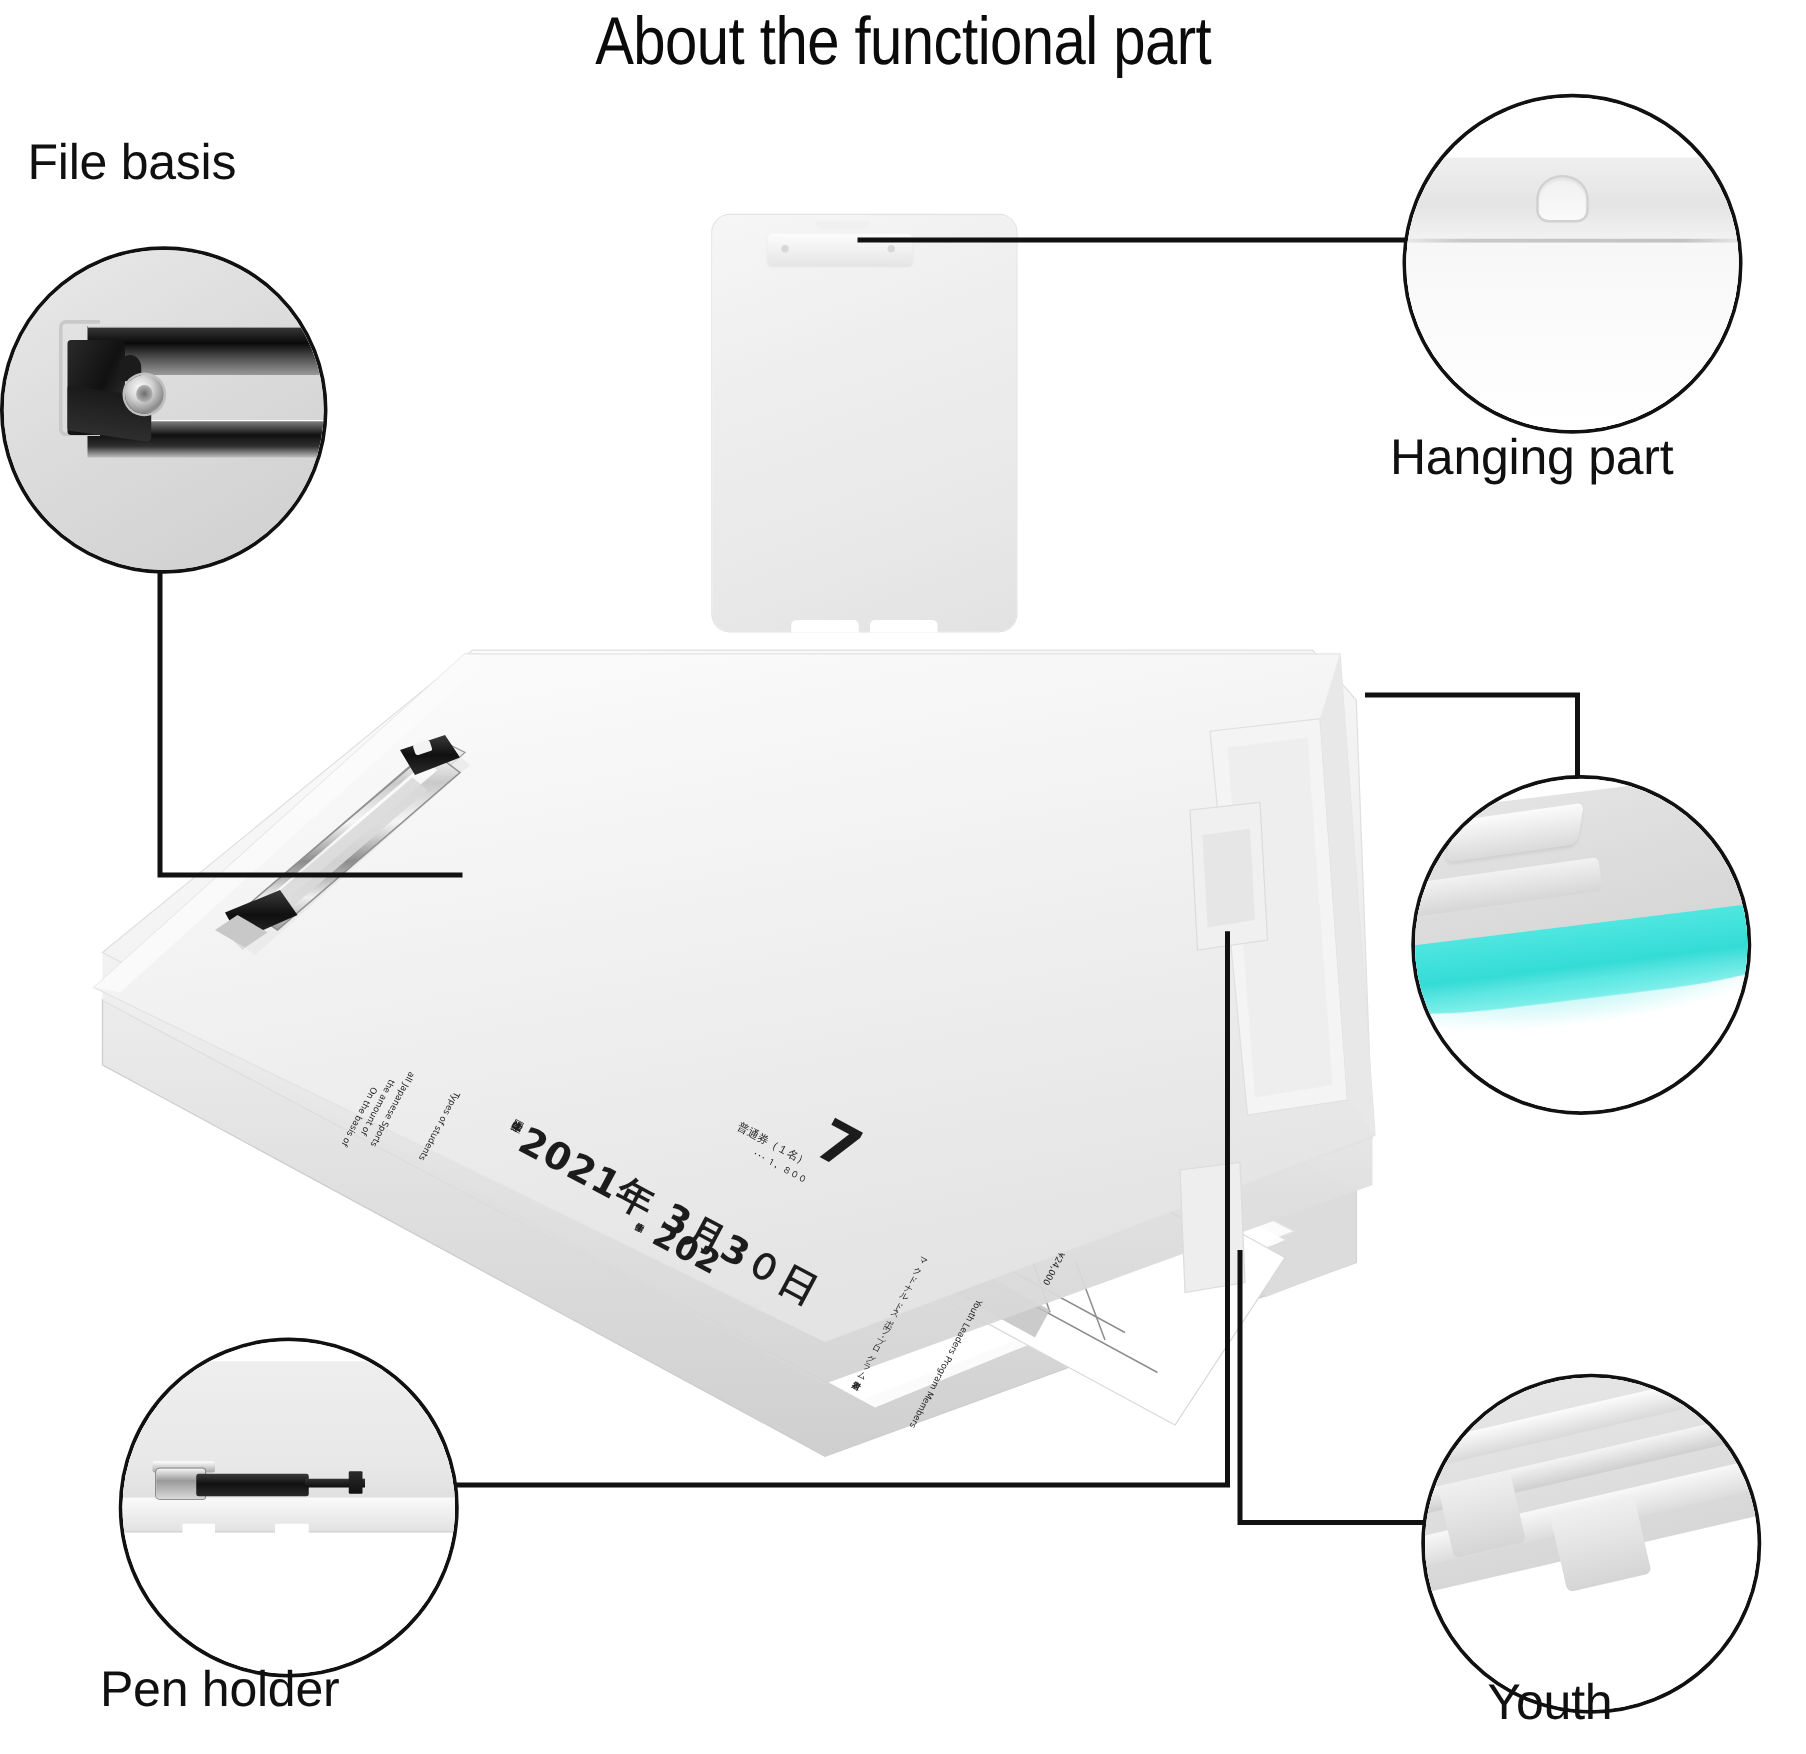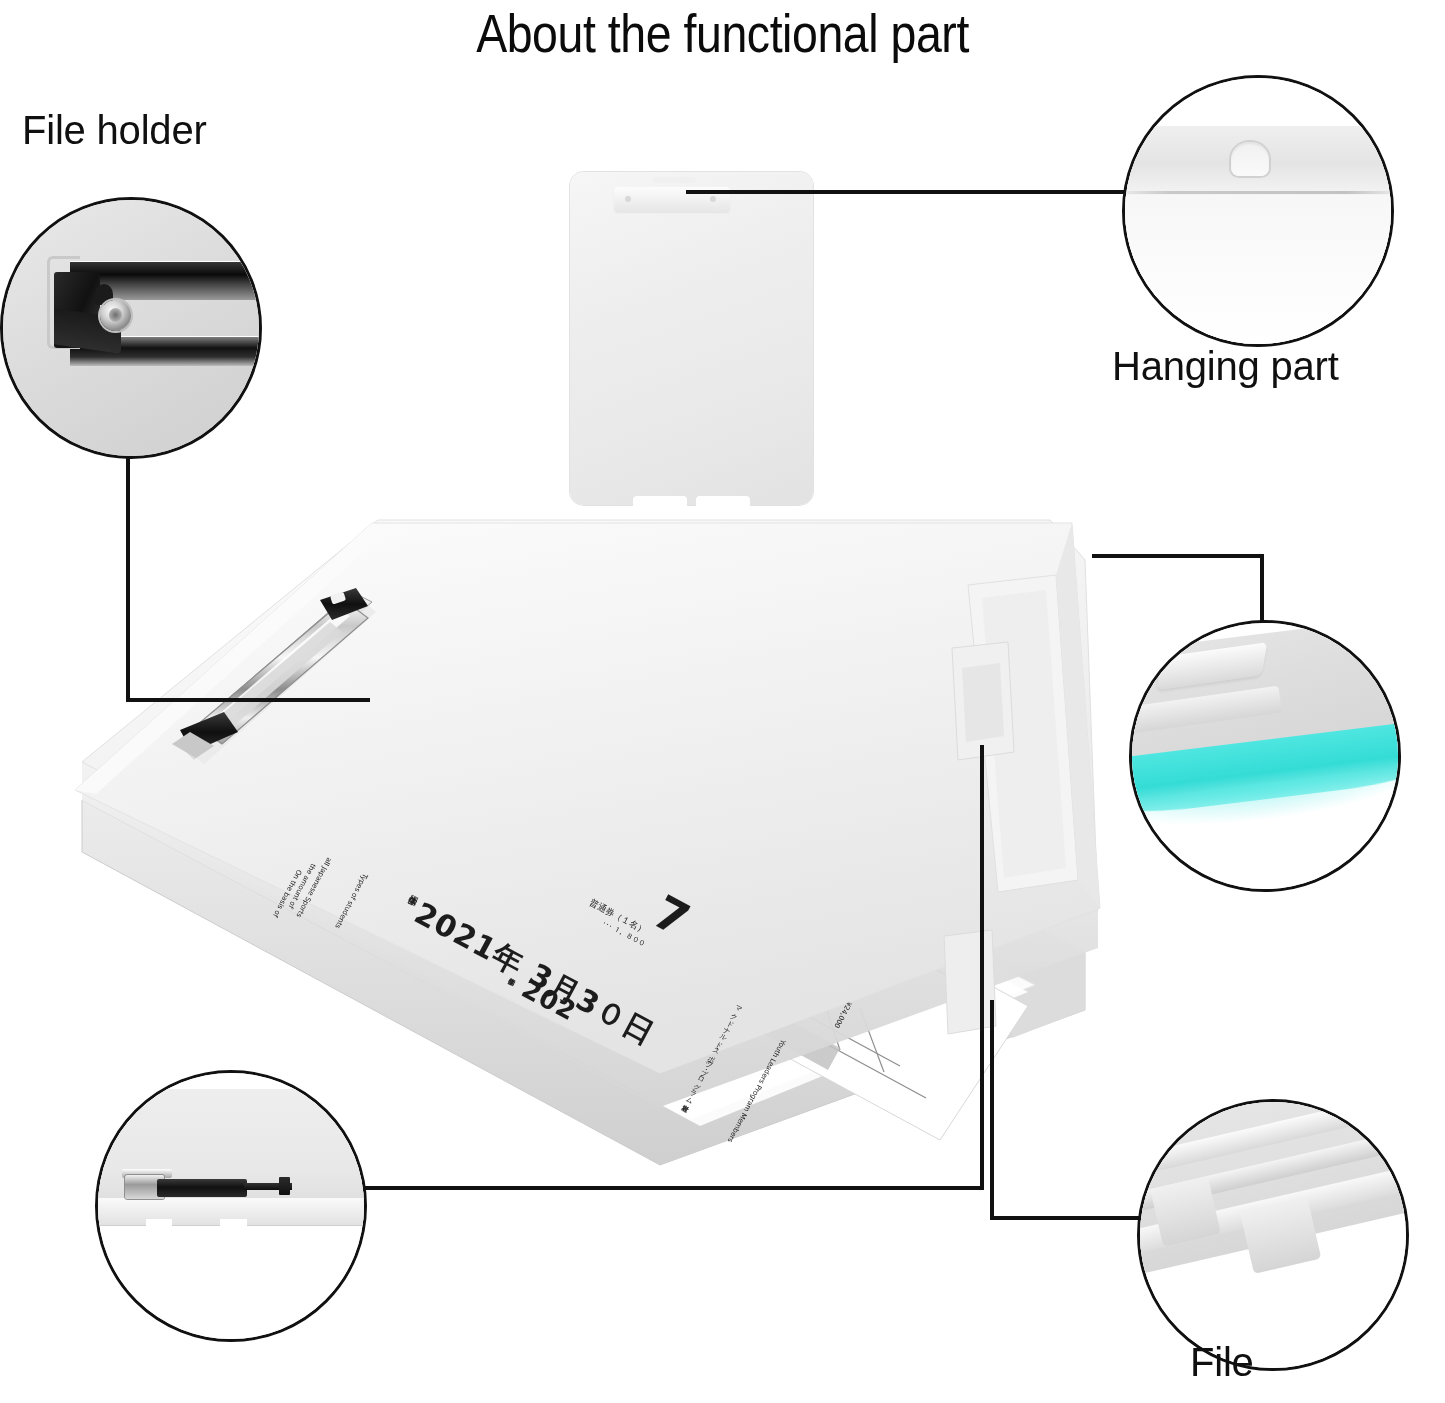--- a/index.html
+++ b/index.html
@@ -477,21 +477,21 @@
       <div class="ff-bg"></div>
       <div class="ff-bar top"></div>
       <div class="ff-bar bot"></div>
       <div class="ff-hook"></div>
       <div class="ff-lever"></div>
       <div class="ff-lever2"></div>
       <div class="ff-nub"></div>
       <div class="ff-rivet"></div>
     </div>
   </div>
-  <div class="callout-label" style="left:22px; top:108px;">File holder</div>
+  <div class="callout-label" style="left:22px; top:108px;">File basis</div>
 
   <div class="bubble" style="left:1122px; top:75px; width:266px; height:266px;">
     <div class="bubble-inner">
       <div class="hh-bg"></div>
       <div class="hh-panel"></div>
       <div class="hh-panel2"></div>
       <div class="hh-seam"></div>
       <div class="hh-hole"></div>
     </div>
   </div>
@@ -515,33 +515,34 @@
       <div class="ph-lip"></div>
       <div class="ph-notch a"></div>
       <div class="ph-notch b"></div>
       <div class="ph-pen-clip"></div>
       <div class="ph-pen-grip"></div>
       <div class="ph-pen-barrel"></div>
       <div class="ph-pen-shaft"></div>
       <div class="ph-pen-tail"></div>
     </div>
   </div>
+  <div class="callout-label" style="left:80px; top:1330px;">Pen holder</div>
 
   <div class="bubble" style="left:1137px; top:1099px; width:266px; height:266px;">
     <div class="bubble-inner">
       <div class="lk-bg"></div>
       <div class="lk-slab"></div>
       <div class="lk-ridge r1"></div>
       <div class="lk-ridge r2"></div>
       <div class="lk-ridge r3"></div>
       <div class="lk-tab t1"></div>
       <div class="lk-tab t2"></div>
     </div>
   </div>
-  <div class="callout-label" style="left:1190px; top:1340px;">File</div>
+  <div class="callout-label" style="left:1190px; top:1340px;">Youth</div>
 
   <div>
     <div class="ticket-text ticket-big" style="left:424px; top:898px; transform: rotate(28deg); transform-origin: left top;">2021年  3月3０日</div>
     <div class="ticket-text ticket-sm" style="left:414px; top:888px; transform: rotate(28deg); transform-origin: left top; writing-mode: vertical-rl;">学生団体券</div>
     <div class="ticket-text ticket-sm" style="left:592px; top:898px; transform: rotate(28deg); transform-origin: left top;">普通券（１名）</div>
     <div class="ticket-text ticket-xs" style="left:604px; top:920px; transform: rotate(28deg); transform-origin: left top;">･･･  １，８００</div>
     <div class="ticket-text ticket-huge" style="left:668px; top:888px; transform: rotate(28deg); transform-origin: left top;">7</div>
     <div class="ticket-text ticket-big" style="left:530px; top:975px; transform: rotate(28deg); transform-origin: left top; font-size:26px;">202</div>
     <div class="ticket-text ticket-xs" style="left:512px; top:972px; transform: rotate(28deg); transform-origin: left top; writing-mode: vertical-rl;">学生団体券</div>
     <div class="ticket-text ticket-xs" style="left:362px; top:872px; transform: rotate(28deg); transform-origin: left top; writing-mode: vertical-rl;">Types of students</div>

